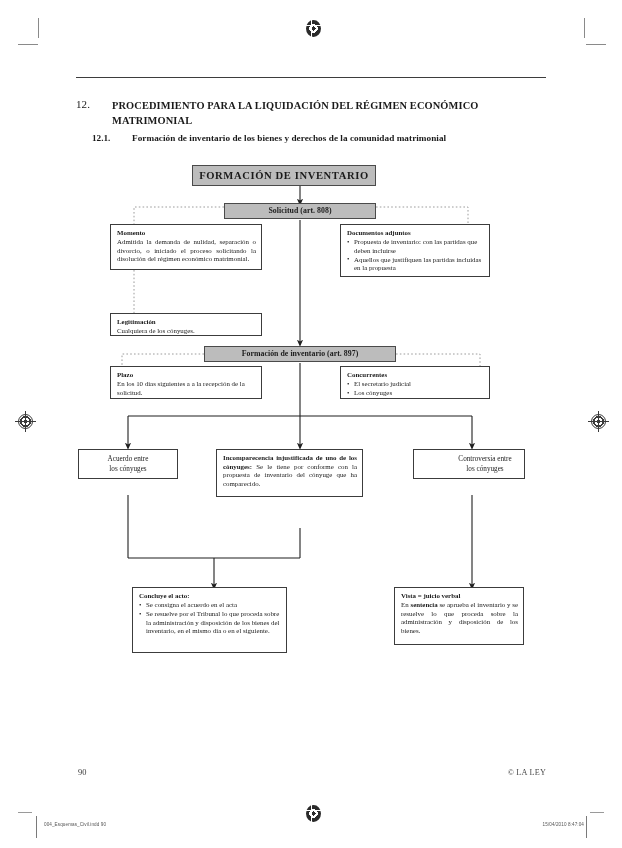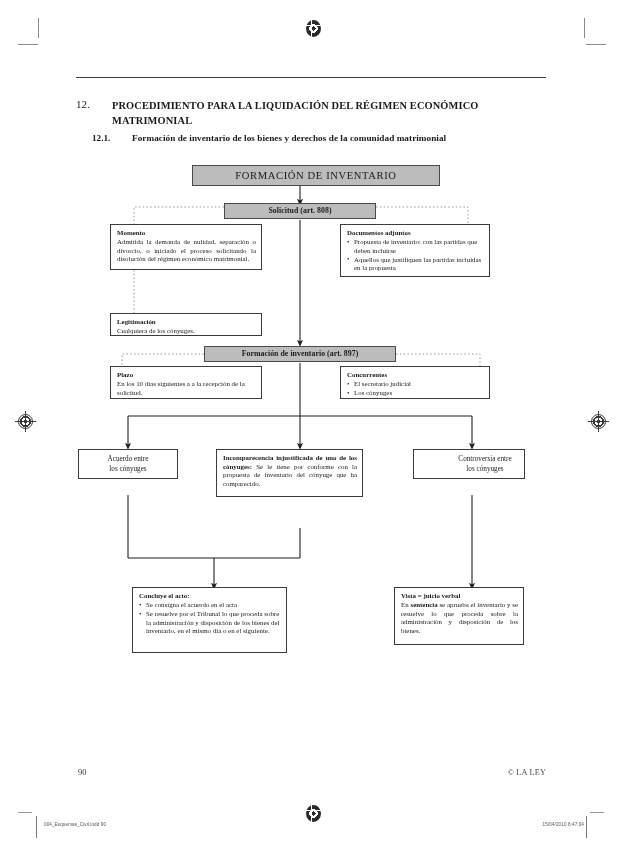--- a/index.html
+++ b/index.html
@@ -326,21 +326,21 @@
 
         <line x1="52" y1="337" x2="52" y2="400"></line>
         <line x1="224" y1="370" x2="224" y2="400"></line>
         <line x1="52" y1="400" x2="224" y2="400"></line>
         <line x1="138" y1="400" x2="138" y2="428" marker-end="url(#arw)"></line>
 
         <line x1="396" y1="337" x2="396" y2="428" marker-end="url(#arw)"></line>
       </g>
     </svg>
 
-    <div class="node shaded title-bar" style="left:116px; top:7px; width:248px; height:21px;">
+    <div class="node shaded title-bar" style="left:116px; top:7px; width:184px; height:21px;font-weight:bold;">
       <span>FORMACIÓN DE INVENTARIO</span>
     </div>
 
     <div class="node shaded stage-bar" style="left:148px; top:45px; width:152px; height:16px;">
       <span>Solicitud (art. 808)</span>
     </div>
 
     <div class="node" style="left:34px; top:66px; width:152px; height:46px;">
       <div class="box-body box-just">
         <span class="box-title">Momento</span>

